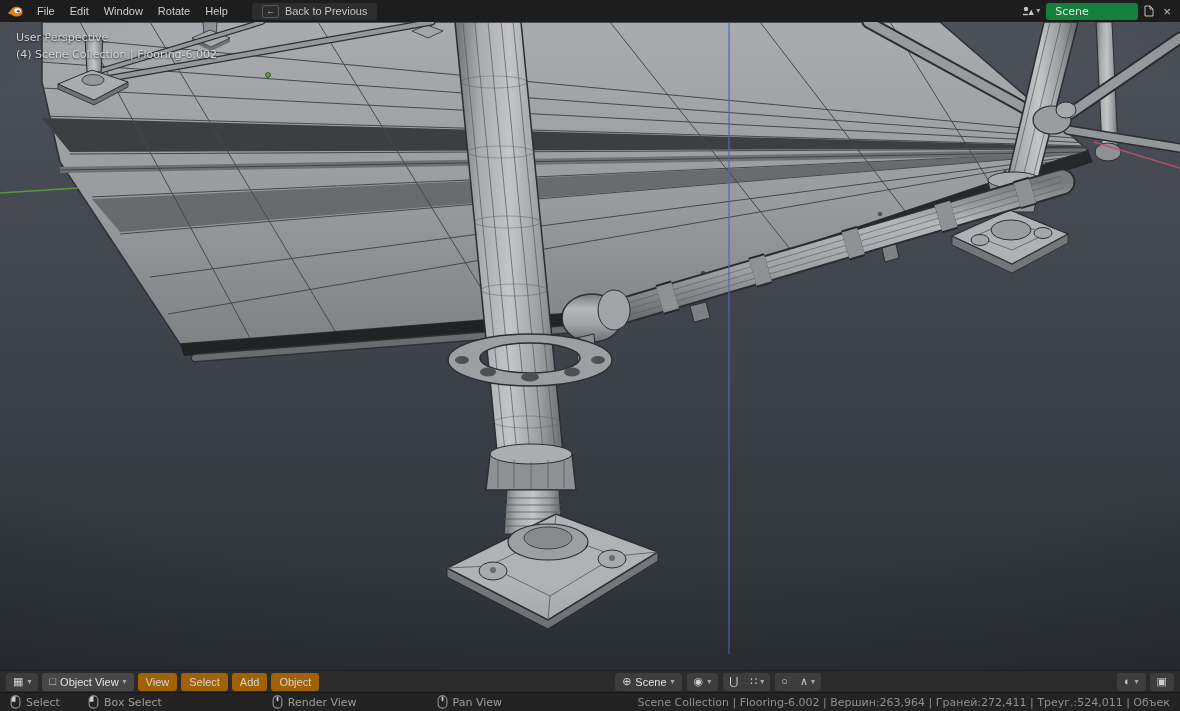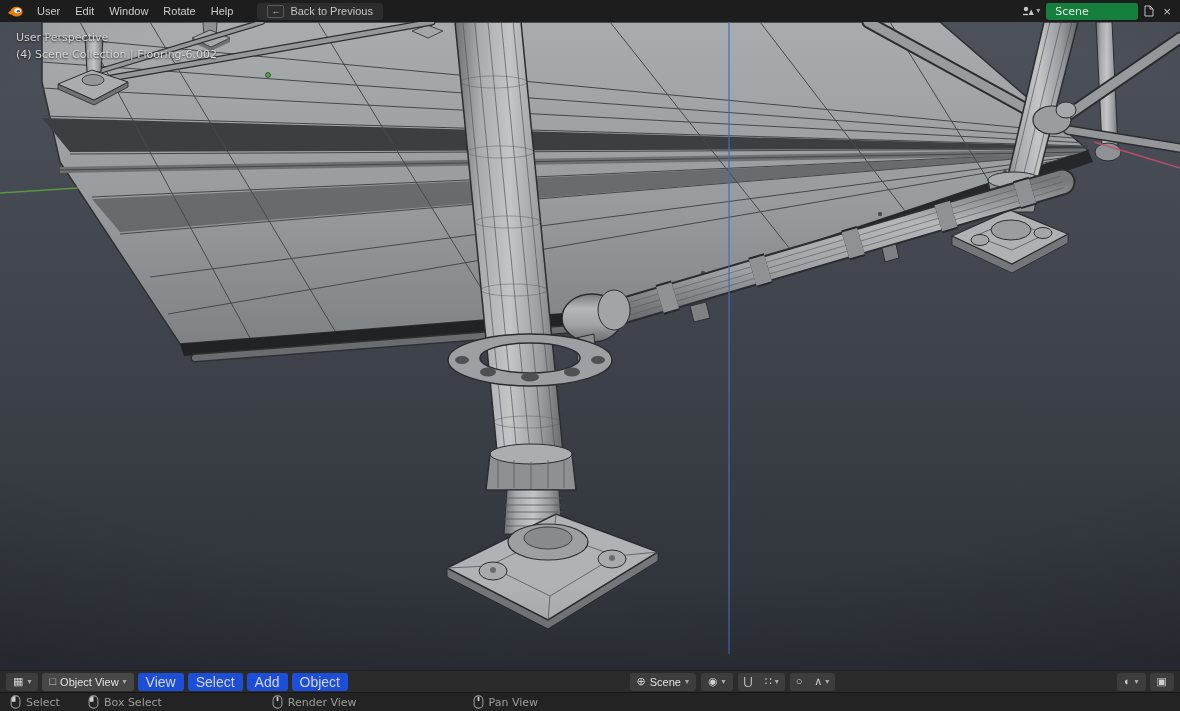--- a/index.html
+++ b/index.html
@@ -28,55 +28,55 @@
   .scene-svg{position:absolute;left:0;top:0}
   .vp-overlay{position:absolute;top:7px;left:16px;color:#d9d9d9;font-size:11px;line-height:17px;
     text-shadow:0 1px 2px rgba(0,0,0,.75);pointer-events:none}
 
   
   .tool-header{height:22px;flex:0 0 22px;background:#2b2b2b;border-top:1px solid #1f1f1f;
     display:flex;align-items:center;padding:0 6px;gap:4px;font-size:11px;color:#dcdcdc}
   .hbtn{display:flex;align-items:center;gap:4px;height:18px;padding:0 7px;border:none;border-radius:3px;
     background:#3d3d3d;color:#e2e2e2;font-size:11px}
   .hbtn.mode{background:#474747}
-  .hmenu{background:#1d4ed8;border:none;border-radius:3px;color:#d4d4d4;height:18px;padding:0 8px;font-size:14px}
+  .hmenu{background:#a16207;border:none;border-radius:3px;color:#d4d4d4;height:18px;padding:0 8px;font-size:11px}
   .seg{display:flex;align-items:center;background:#3d3d3d;border-radius:3px;height:18px;overflow:hidden}
   .sbtn{background:none;border:none;color:#d8d8d8;height:18px;display:flex;align-items:center;gap:3px;
     padding:0 6px;font-size:11px}
   .dd{font-size:8px;color:#a9a9a9;line-height:1}
   .ic{font-size:11px;line-height:1;color:#cfcfcf}
   .group-mid{display:flex;align-items:center;gap:5px;margin-left:auto}
   .group-right{display:flex;align-items:center;gap:4px;margin-left:auto}
 
   
   .statusbar{height:19px;flex:0 0 19px;background:#232323;border-top:1px solid #161616;
     display:flex;align-items:center;padding:0 10px;font-size:11px;color:#9c9c9c;
     white-space:nowrap;overflow:hidden}
   .hint{display:flex;align-items:center;gap:5px}
   .hint + .hint{margin-left:28px}
   .hint.h-rotate{margin-left:110px}
-  .hint.h-pan{margin-left:116px}
+  .hint.h-pan{margin-left:80px}
   .micon{display:block}
   .stats{margin-left:auto;color:#8f8f8f;overflow:hidden}
 </style>
 </head>
 <body>
 
 <div class="app">
 
   <header class="topbar">
     <div class="logo">
       <svg width="16" height="13" viewBox="0 0 20 16">
         <path d="M1,10 L9,3 l3,3 -7,6 z" fill="#e87d0d"></path>
         <ellipse cx="12" cy="8.2" rx="7.5" ry="6.2" fill="#e87d0d"></ellipse>
         <ellipse cx="13.2" cy="7" rx="4.2" ry="3.1" fill="#ffffff"></ellipse>
         <ellipse cx="14.2" cy="7.6" rx="2" ry="1.6" fill="#245a8f"></ellipse>
       </svg>
     </div>
-    <button class="menu-btn">User</button>
+    <button class="menu-btn">File</button>
     <button class="menu-btn">Edit</button>
     <button class="menu-btn">Window</button>
     <button class="menu-btn">Rotate</button>
     <button class="menu-btn">Help</button>
 
     <button class="back-btn">
       <span class="keycap">←</span>
       <span>Back to Previous</span>
     </button>
 
@@ -393,15 +393,16 @@
       </svg>
       <span>Render View</span>
     </div>
     <div class="hint h-pan">
       <svg class="micon" width="11" height="14" viewBox="0 0 12 16">
         <rect x="1" y="1" width="10" height="14" rx="4.5" fill="none" stroke="#9a9a9a" stroke-width="1.2"></rect>
         <rect x="5" y="2" width="2" height="5" rx="1" fill="#cfcfcf"></rect>
       </svg>
       <span>Pan View</span>
     </div>
+    <div class="stats">Scene Collection | Flooring-6.002 | Вершин:263,964 | Граней:272,411 | Треуг.:524,011 | Объек</div>
   </footer>
 
 </div>
 
 </body></html>

